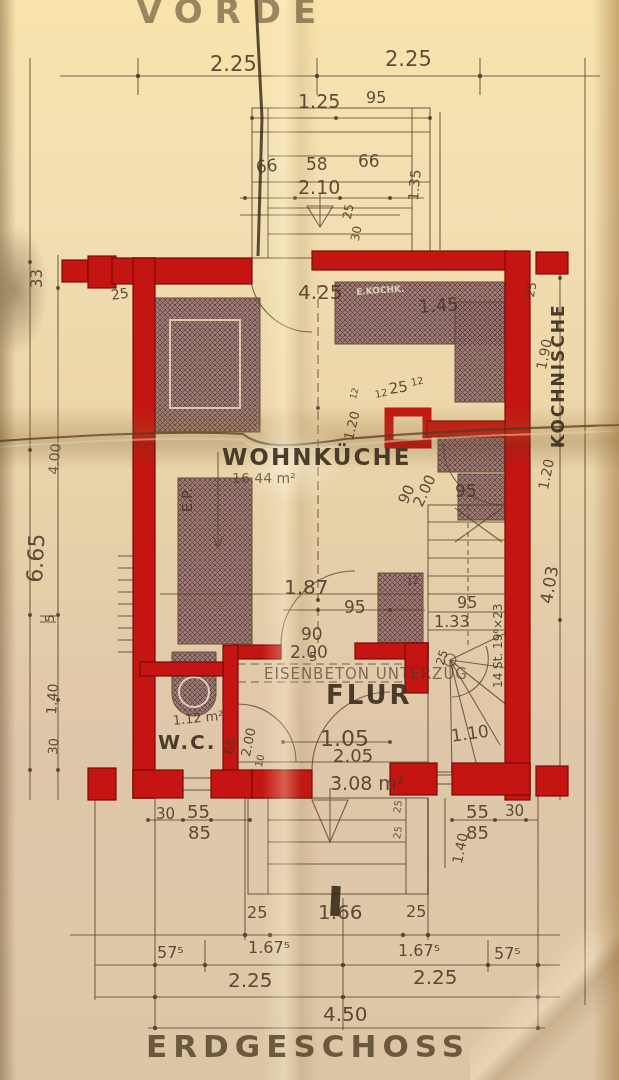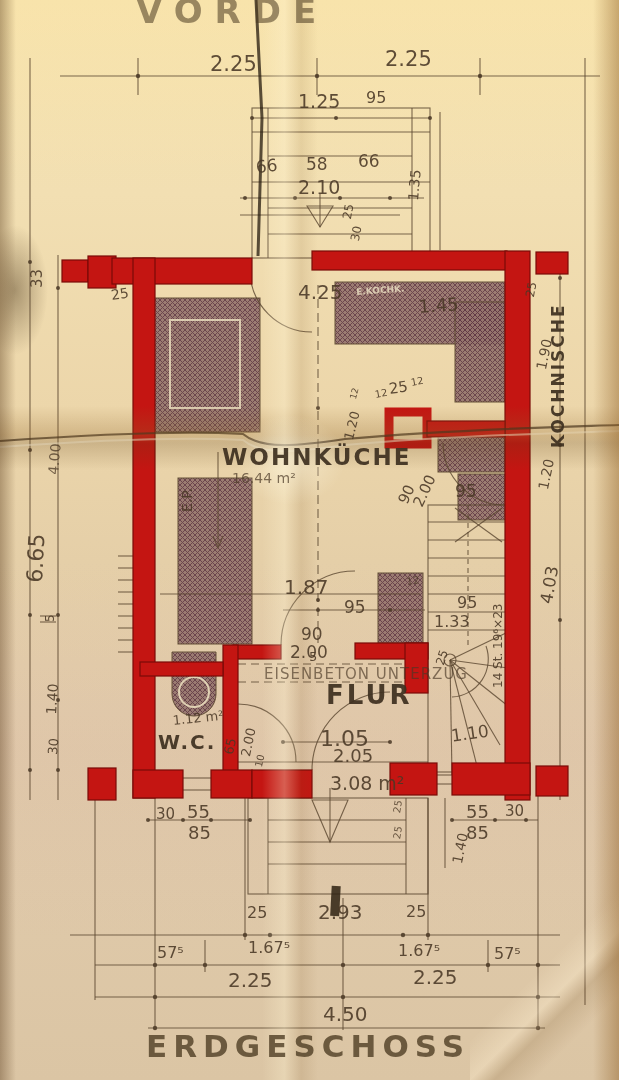--- a/index.html
+++ b/index.html
@@ -335,21 +335,21 @@
       <div class="lbl" style="left: 156px; top: 807px; font-size: 15px;">30</div>
       <div class="lbl" style="left: 187px; top: 803px; font-size: 18px;">55</div>
       <div class="lbl" style="left: 188px; top: 824px; font-size: 18px;">85</div>
       <div class="lbl" style="left: 466px; top: 803px; font-size: 18px;">55</div>
       <div class="lbl" style="left: 505px; top: 804px; font-size: 15px;">30</div>
       <div class="lbl" style="left: 466px; top: 824px; font-size: 18px;">85</div>
       <div class="lbl" style="left: 450px; top: 862px; font-size: 14px; transform: rotate(-78deg);">1.40</div>
       <div class="lbl" style="left: 392px; top: 812px; font-size: 10px; transform: rotate(-80deg); opacity: 0.8;">25</div>
       <div class="lbl" style="left: 392px; top: 838px; font-size: 10px; transform: rotate(-80deg); opacity: 0.8;">25</div>
       <div class="lbl" style="left: 247px; top: 905px; font-size: 16px;">25</div>
-      <div class="lbl" style="left: 318px; top: 902px; font-size: 20px;">2.93</div>
+      <div class="lbl" style="left: 318px; top: 902px; font-size: 20px;">1.66</div>
       <div class="lbl" style="left: 406px; top: 904px; font-size: 16px;">25</div>
       <div class="lbl" style="left: 157px; top: 945px; font-size: 16px;">57⁵</div>
       <div class="lbl" style="left: 248px; top: 940px; font-size: 16px;">1.67⁵</div>
       <div class="lbl" style="left: 398px; top: 943px; font-size: 16px;">1.67⁵</div>
       <div class="lbl" style="left: 494px; top: 946px; font-size: 16px;">57⁵</div>
       <div class="lbl" style="left: 228px; top: 970px; font-size: 20px;">2.25</div>
       <div class="lbl" style="left: 413px; top: 967px; font-size: 20px;">2.25</div>
       <div class="lbl" style="left: 323px; top: 1004px; font-size: 20px;">4.50</div>
       <div class="lbl title" style="left: 146px; top: 1031px; font-size: 31px; letter-spacing: 6px;">ERDGESCHOSS</div>
     </div>

